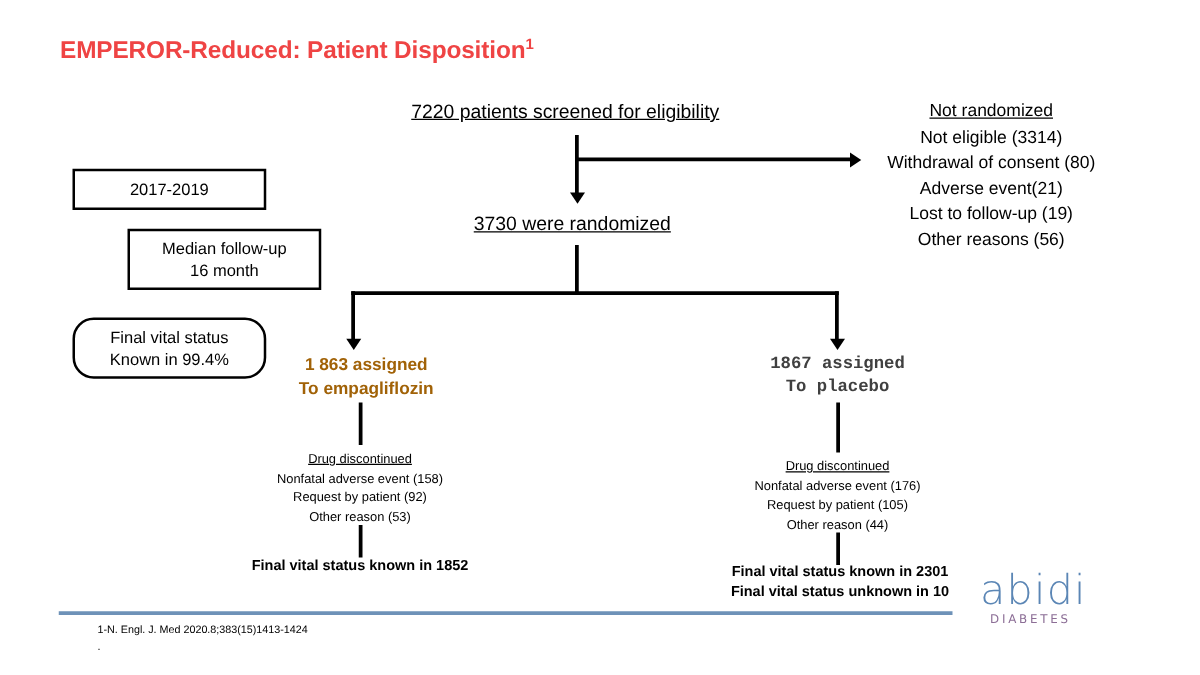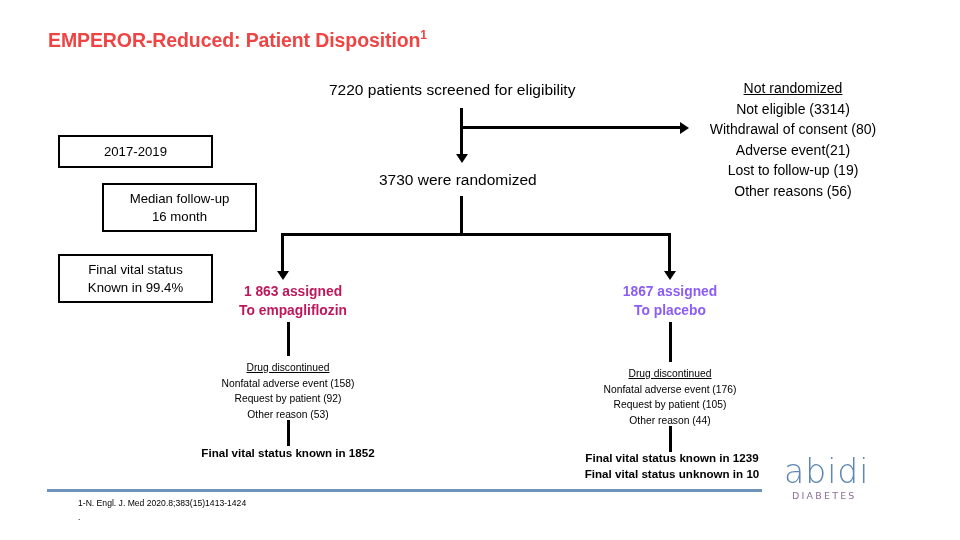--- a/index.html
+++ b/index.html
@@ -37,20 +37,21 @@
     font-weight: bold;
   }
 
   
   .node {
     position: absolute;
     color: #000000;
     text-align: center;
     white-space: nowrap;
     line-height: 1.28;
+    text-decoration: underline;
   }
 
   .screened {
     left: 329px;
     top: 80px;
     font-size: 15.5px;
     font-weight: normal;
   }
 
   .randomized {
@@ -88,34 +89,34 @@
     display: flex;
     flex-direction: column;
     align-items: center;
     justify-content: center;
     line-height: 1.33;
   }
   .infobox span { white-space: nowrap; display: block; }
 
   #box-years    { left: 58px; top: 135px; width: 155px; height: 33px; }
   #box-followup { left: 58px; top: 183px; width: 155px; height: 49px; margin-left: 44px; }
-  #box-vital    { left: 58px; top: 254px; width: 155px; height: 49px; }
+  #box-vital    { left: 58px; top: 254px; width: 155px; height: 49px; border-radius: 17px; }
 
   
   .arm-head {
     position: absolute;
     text-align: center;
     font-size: 13.8px;
     font-weight: bold;
     line-height: 1.38;
   }
   .arm-head span { display: block; white-space: nowrap; }
 
-  #arm-left  { left: 208px; top: 282px; width: 170px; color: #be185d; }
-  #arm-right { left: 585px; top: 282px; width: 170px; color: #8b5cf6; }
+  #arm-left  { left: 208px; top: 282px; width: 170px; color: #a16207; }
+  #arm-right { left: 585px; top: 282px; width: 170px; color: #404040; font-family: Liberation Mono, monospace; }
 
   
   .disc {
     position: absolute;
     text-align: center;
     font-size: 10.3px;
     color: #000000;
     line-height: 1.52;
     width: 210px;
   }
@@ -295,21 +296,21 @@
     <span class="ln">Other reason (44)</span>
   </div>
 
   <div class="vline" style="left:287px; top:420px; height:26px;"></div>
   <div class="vline" style="left:669px; top:426px; height:26px;"></div>
 
   <div class="fvs" id="fvs-left">
     <span>Final vital status known in 1852</span>
   </div>
   <div class="fvs" id="fvs-right">
-    <span>Final vital status known in 1239</span>
+    <span>Final vital status known in 2301</span>
     <span>Final vital status unknown in 10</span>
   </div>
 
   <div class="footer-rule"></div>
   <div class="citation">1-N. Engl. J. Med 2020.8;383(15)1413-1424</div>
   <div class="citation-dot">.</div>
 
   <div id="logo">
     <div class="logo-word">abidi</div>
     <div class="logo-sub">DIABETES</div>

